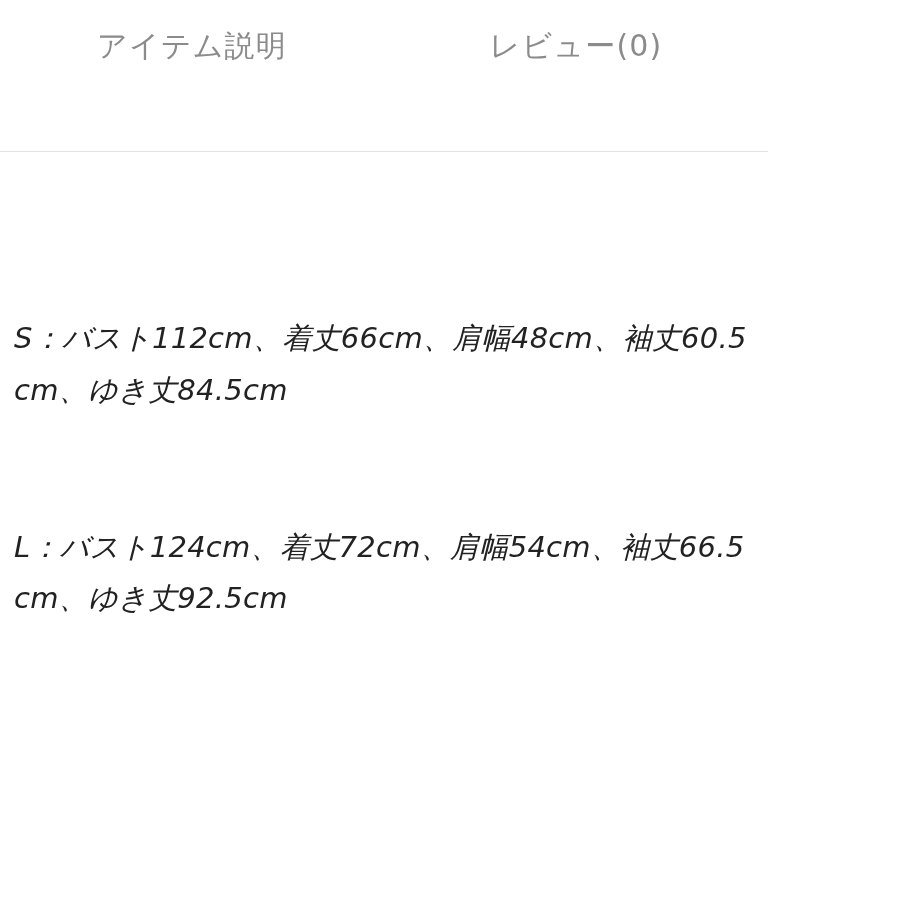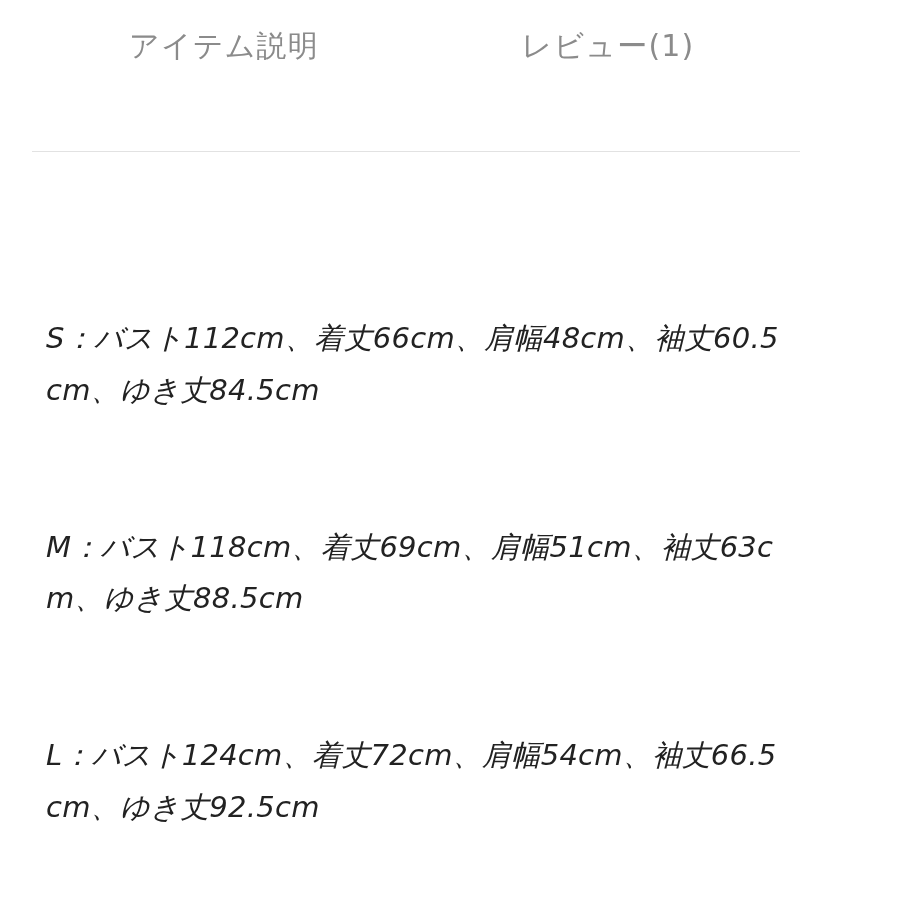--- a/index.html
+++ b/index.html
@@ -13,21 +13,20 @@
     font-family: "DejaVu Sans", "Liberation Sans", sans-serif;
     color: #2b2b2b;
     overflow: hidden;
   }
   .page {
     width: 768px;
     height: 900px;
     position: relative;
     background: #ffffff;
     box-sizing: border-box;
-    margin-left: 32px;
   }
 
   
   .tabs {
     display: flex;
     align-items: stretch;
     height: 152px;
     border-bottom: 1px solid #e2e2e2;
     box-sizing: border-box;
   }
@@ -81,27 +80,26 @@
 </head>
 <body>
 
 <div class="page">
 
   <div class="tabs">
     <div class="tab">
       <span>アイテム説明</span>
     </div>
     <div class="tab">
-      <span>レビュー(1)</span>
+      <span>レビュー(0)</span>
     </div>
   </div>
 
   <div class="content">
     <div class="size-block">
       <p class="size-line">S：バスト112cm、着丈66cm、肩幅48cm、袖丈60.5cm、ゆき丈84.5cm</p>
-      <p class="size-line">M：バスト118cm、着丈69cm、肩幅51cm、袖丈63cm、ゆき丈88.5cm</p>
       <p class="size-line">L：バスト124cm、着丈72cm、肩幅54cm、袖丈66.5cm、ゆき丈92.5cm</p>
       
     </div>
 
   </div>
 
 </div>
 
 </body></html>

